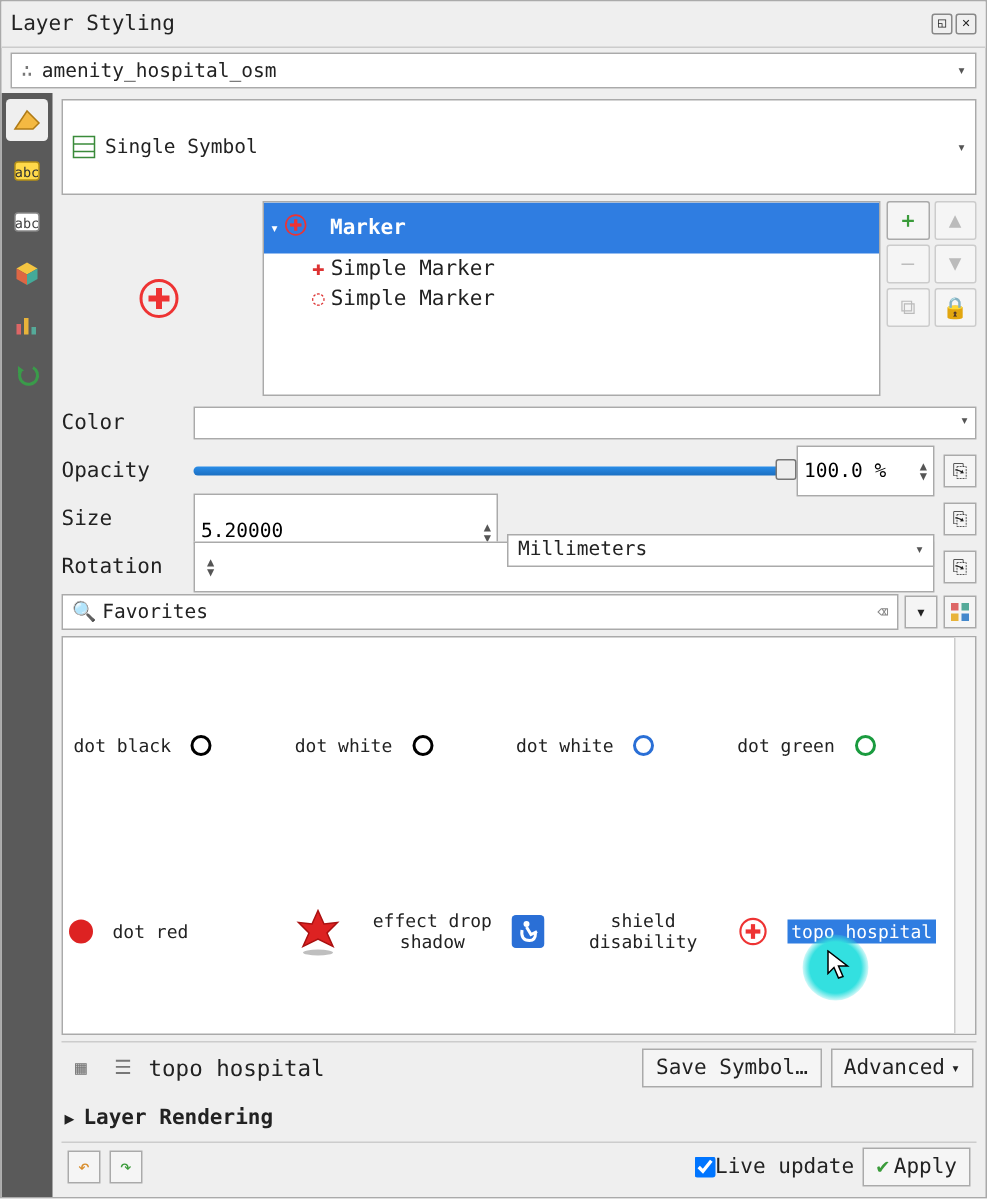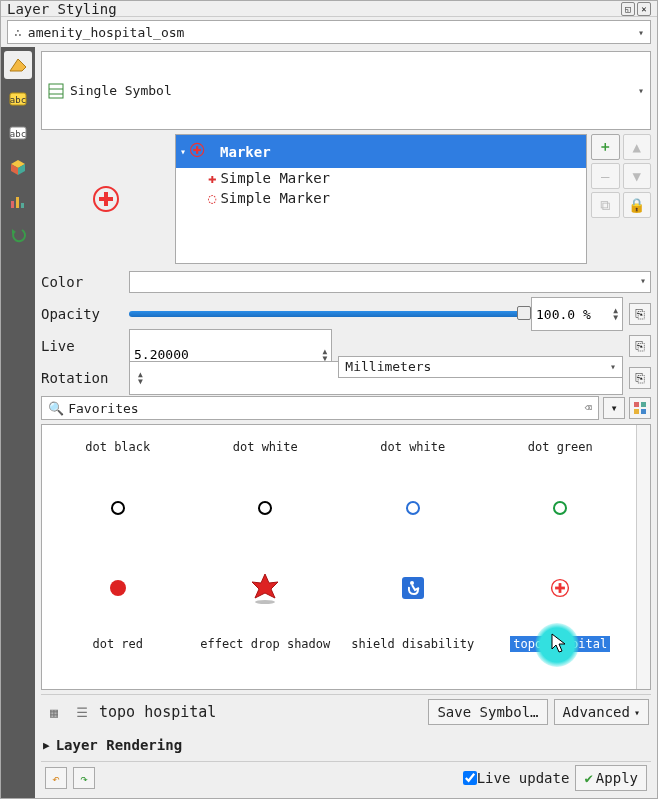--- a/index.html
+++ b/index.html
@@ -19,21 +19,21 @@
     background: #efefef;
     display: flex;
     flex-direction: column;
   }
   .titlebar {
     display: flex;
     align-items: center;
     padding: 2px 6px;
     background: #efefef;
     border-bottom: 1px solid #ccc;
-    height: 16px;
+    height: 31px;
   }
   .titlebar-text { flex: 1; font-size: 14px; }
   .titlebar-btn {
     width: 14px; height: 14px;
     border: 1px solid #888;
     margin-left: 2px;
     display: inline-flex; align-items: center; justify-content: center;
     font-size: 9px;
     border-radius: 2px;
   }
@@ -201,22 +201,22 @@
     flex:1;
     display:grid;
     grid-template-columns: repeat(4, 1fr);
     grid-auto-rows: 120px;
     padding: 10px 4px;
     gap: 4px;
     overflow:auto;
   }
   .scroll { width:14px; border-left:1px solid #ccc; background:#f5f5f5;}
   .gitem {
-    display:flex; flex-direction:column; align-items:center; justify-content:flex-start;
-    gap:23px;
+    display:flex; flex-direction:row; align-items:center; justify-content:flex-start;
+    gap:10px;
     padding-top:4px;
   }
   .gitem .glabel {
     font-size:12px; text-align:center; line-height:1.2;
     padding:1px 3px;
   }
   .gitem.sel .glabel { background:#2f7de1; color:#fff; }
   .dot { width:14px;height:14px;border-radius:50%; }
   .dot.black{border:2px solid #000;}
   .dot.white{border:2px solid #000;background:#fff;}
@@ -401,21 +401,21 @@
           <input value="100.0 %" style="">
           <div class="spinbtns">
               <span>▲</span>
               <span>▼</span>
             </div>
         </div>
         <div class="dd-btn">⎘</div>
       </div>
 
       <div class="proprow">
-        <span class="proplabel">Live</span>
+        <span class="proplabel">Size</span>
         <div class="spin" style="flex:1;align-items:flex-end;">
           <input value="5.20000" style="">
           <div class="spinbtns">
               <span>▲</span>
               <span>▼</span>
             </div>
         </div>
         <div class="combo" style="flex:1.4;height:22px;margin-top:41px;">
           <span>Millimeters</span>
           <span class="arrow">▾</span>

